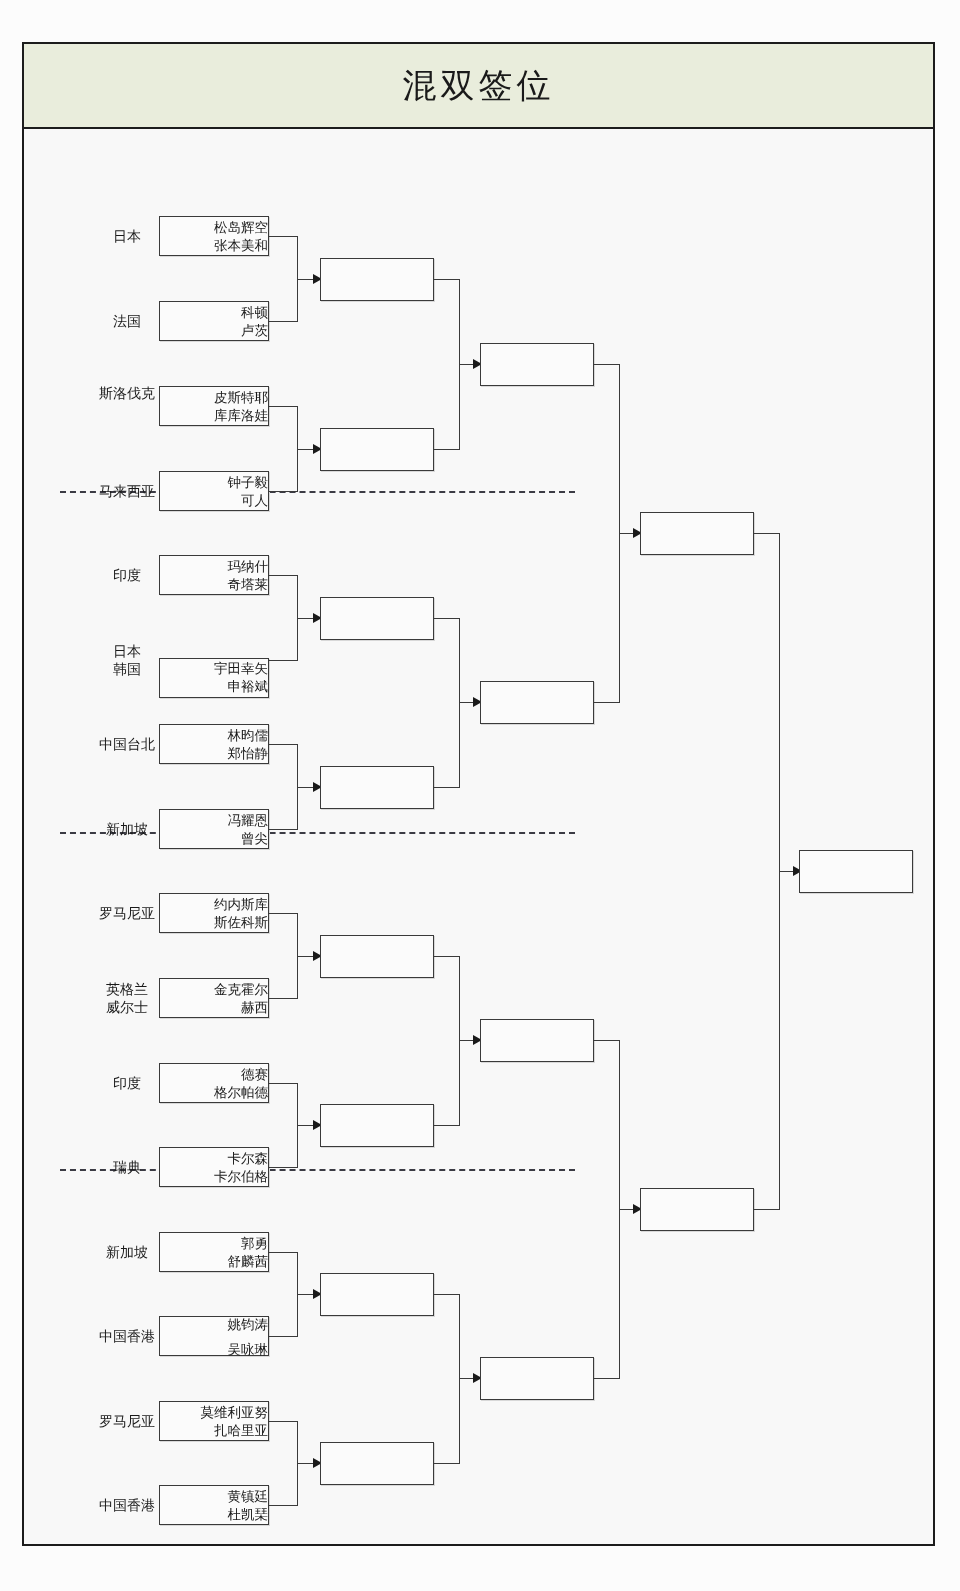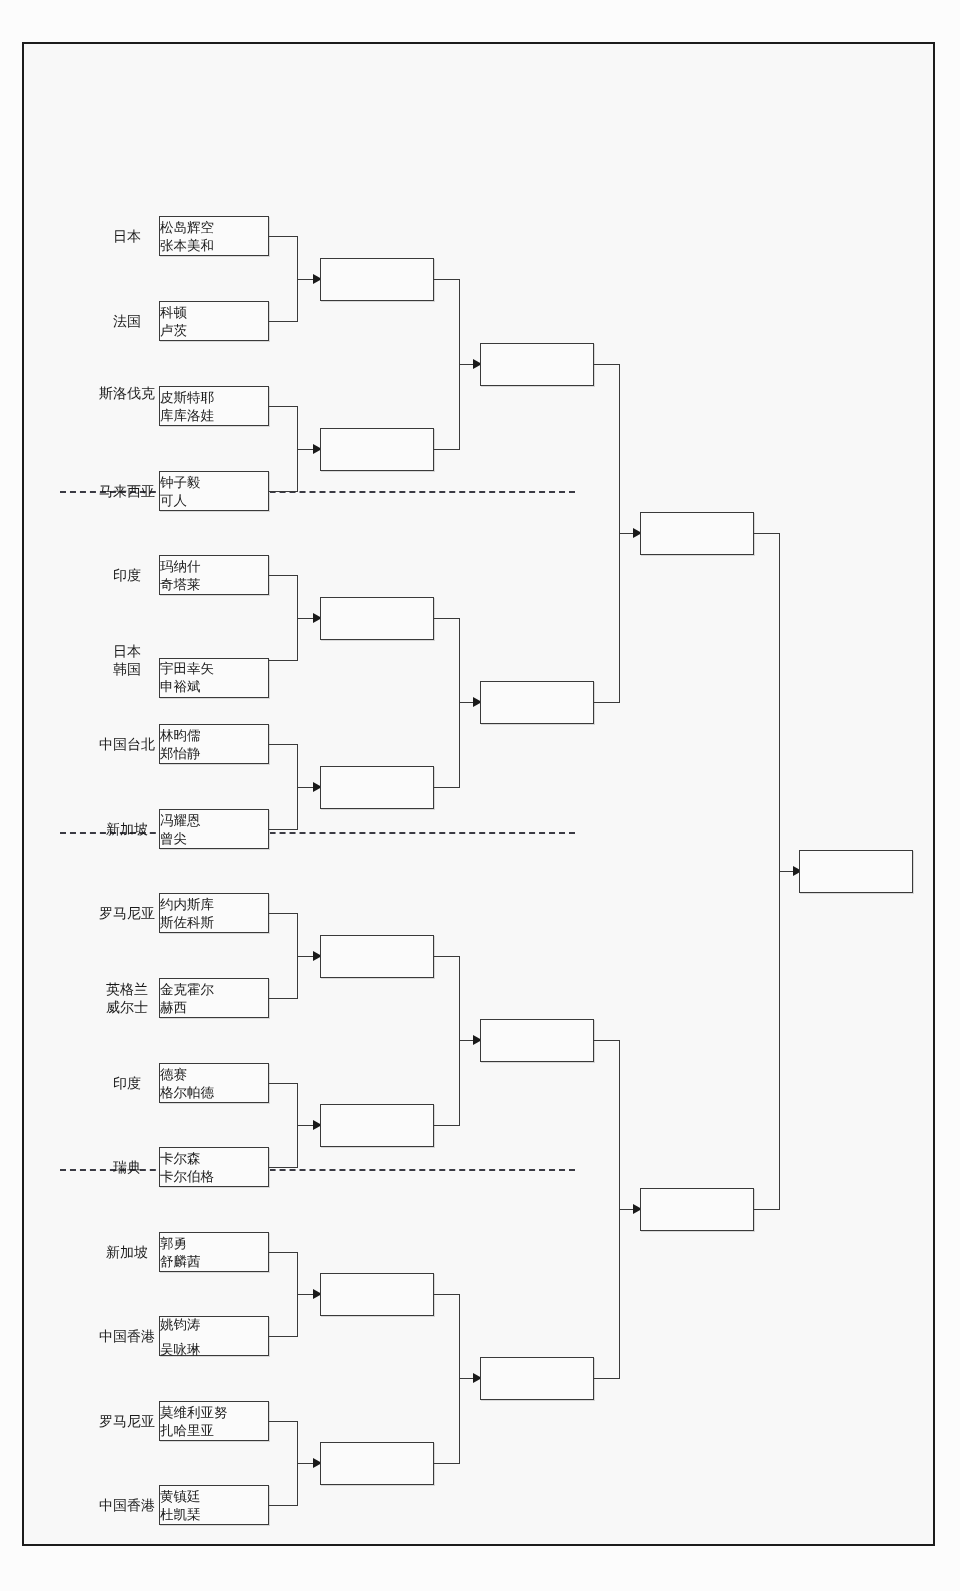--- a/index.html
+++ b/index.html
@@ -48,21 +48,21 @@
     transform:translateY(-50%);
     width:110px;
   }
   .pbox{
     position:absolute;
     width:110px;height:40px;
     border:1px solid #3a3a3a;
     background:#fbfbfb;
     box-sizing:border-box;
     display:flex;flex-direction:column;
-    align-items:flex-start;justify-content:center;
+    align-items:flex-end;justify-content:center;
     font-size:13.5px;line-height:18px;
     color:#1a1a1a;
     box-shadow:1px 1px 0 #d8d8d8;
   }
   .pbox span{display:block;white-space:nowrap;}
   .mbox{
     position:absolute;
     width:114px;height:43px;
     border:1px solid #3a3a3a;
     background:#fbfbfb;
@@ -81,20 +81,23 @@
     position:absolute;height:0;
     border-top:2px dashed #3b3b44;
   }
 </style>
 </head>
 <body>
 
 <div id="page">
   <div id="frame">
 
+    <div id="title-band">
+      <div id="title-text">混双签位</div>
+    </div>
 
     <div id="canvas">
 
       <div class="dashsep" style="left:36px;top:362px;width:515px;"></div>
       <div class="dashsep" style="left:36px;top:703px;width:515px;"></div>
       <div class="dashsep" style="left:36px;top:1040px;width:515px;"></div>
 
       <div class="nation" style="left:48px;top:107px;">日本</div>
       <div class="nation" style="left:48px;top:192px;">法国</div>
       <div class="nation" style="left:48px;top:264px;">斯洛伐克</div>

